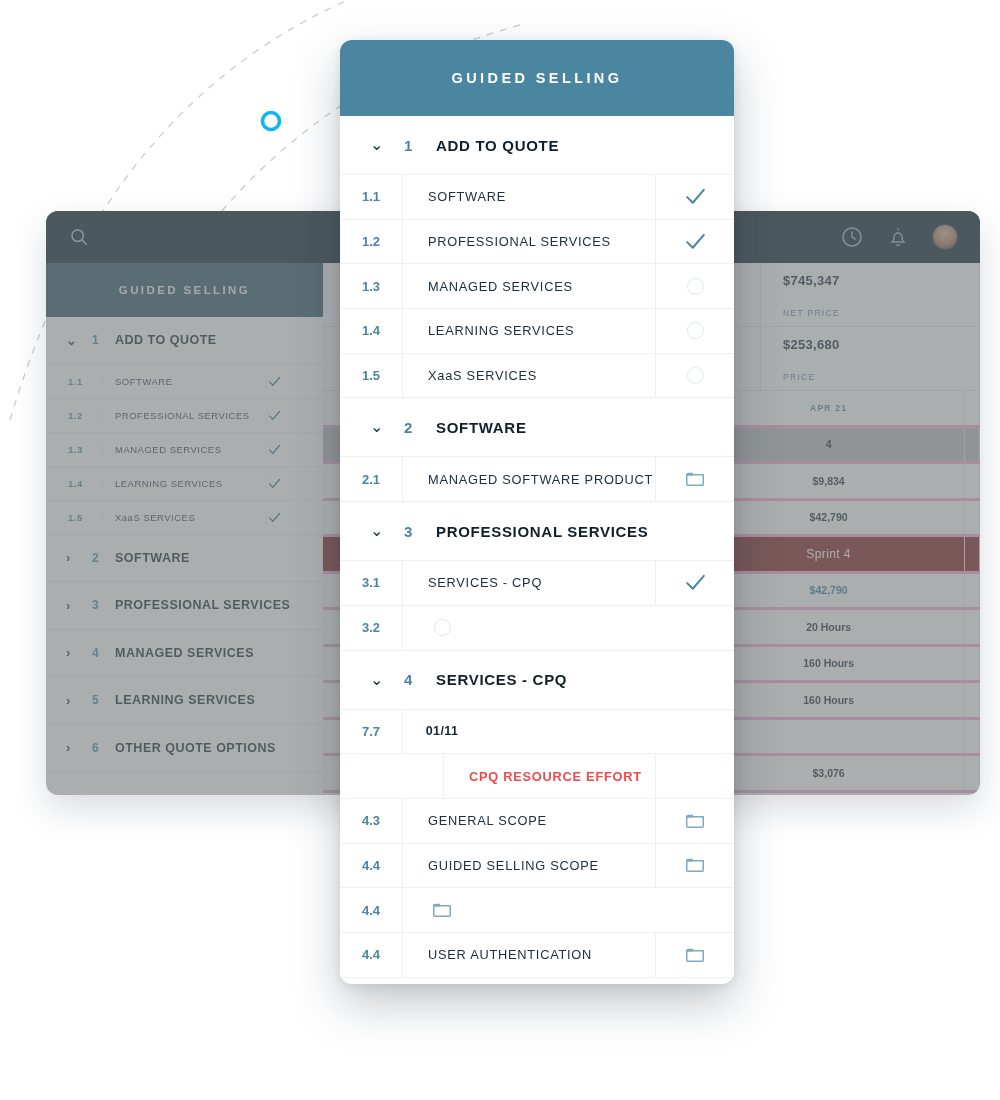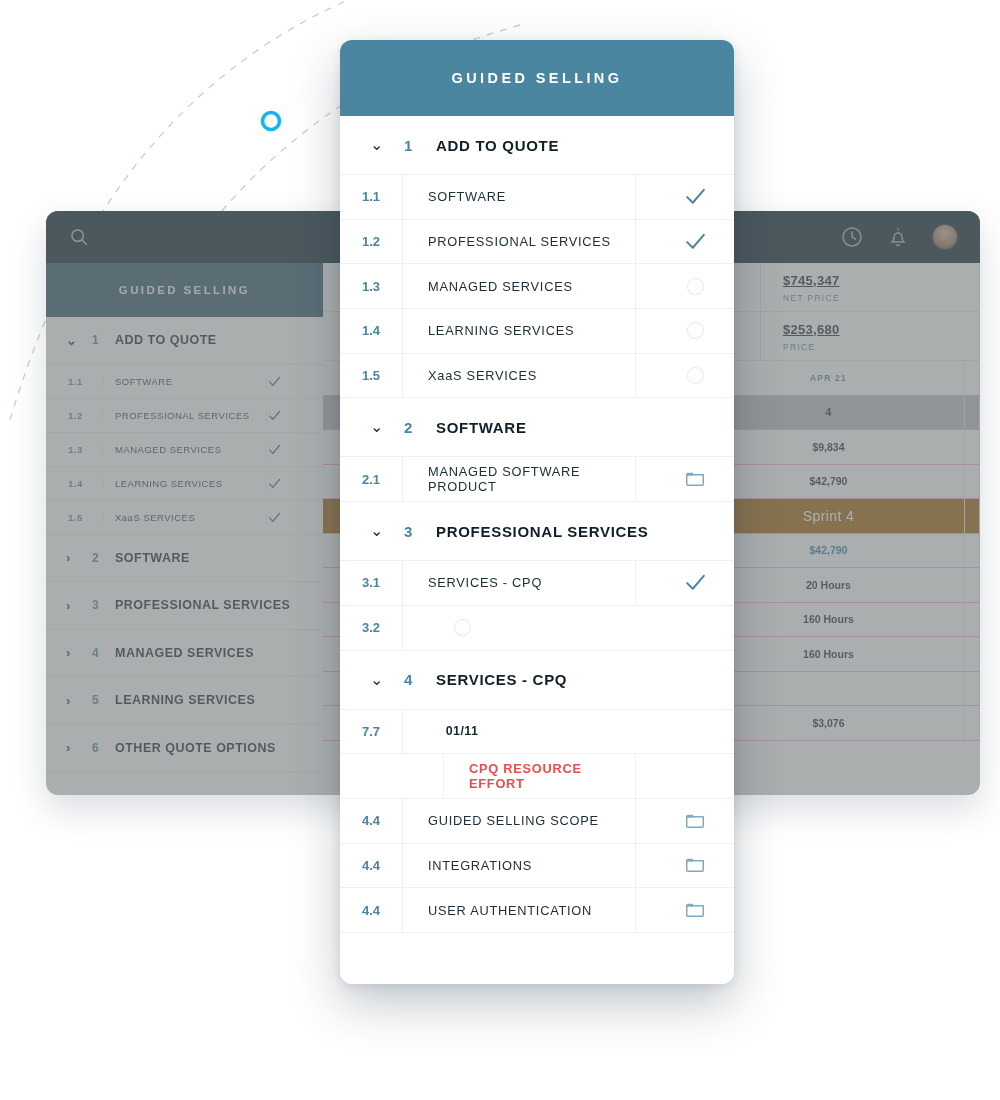--- a/index.html
+++ b/index.html
@@ -57,32 +57,32 @@
   }
   .nav-sub .n{width:56px;padding-left:22px;box-sizing:border-box;color:#4a86a0;font-weight:700;}
   .nav-sub .t{flex:1;padding-left:12px;border-left:1px solid #eceff1;box-sizing:border-box;}
   .nav-sub .m{width:56px;text-align:center;border-left:1px solid #eceff1;
     color:#4a86a0;font-size:14px;line-height:1;}
 
   
   .app-main{position:absolute;left:277px;top:52px;right:0;bottom:0;background:#fff;overflow:hidden;}
   .kpi-row{display:flex;border-bottom:1px solid #e3e7ea;}
   .kpi{flex:1;padding:10px 0 8px 22px;box-sizing:border-box;border-right:1px solid #e3e7ea;}
-  .kpi .v{font-size:13px;font-weight:700;color:#13242e;letter-spacing:.3px;text-decoration:underline;}
-  .kpi .l{font-size:8.5px;letter-spacing:1.3px;color:#4a86a0;margin-top:5px;}
+  .kpi .v{font-size:13px;font-weight:700;color:#13242e;letter-spacing:.3px;}
+  .kpi .l{font-size:8.5px;letter-spacing:1.3px;color:#4a86a0;margin-top:20px;}
   .grid{width:100%;border-collapse:collapse;}
   .grid td{
     height:31.5px;text-align:center;font-size:10.5px;color:#16262f;
-    border-bottom:1px solid #f9a8d4;border-right:1px solid #e3e7ea;
+    border-bottom:3px solid #f9a8d4;border-right:1px solid #e3e7ea;
     white-space:nowrap;font-weight:700;
   }
   .grid td.lbl{text-align:left;padding-left:18px;font-weight:400;color:#3d4d57;font-size:9.5px;letter-spacing:.6px;}
   .grid tr.months td{color:#4a86a0;font-size:8.5px;letter-spacing:1.2px;font-weight:700;}
   .grid tr.count td{background:#b9bcbd;}
-  .grid tr.sprint td{background:#a16207;color:#ffffff;font-size:14px;letter-spacing:.4px;font-weight:400;}
+  .grid tr.sprint td{background:#7f1d1d;color:#ffffff;font-size:12px;letter-spacing:.4px;font-weight:400;}
   .grid tr.teal td{color:#2b7d9c;}
 
   
   .scrim{
     position:absolute;left:46px;top:211px;width:934px;height:584px;
     border-radius:12px;background:rgba(120,124,126,.62);
     pointer-events:none;
   }
 
   
@@ -113,21 +113,21 @@
     align-self:stretch;display:flex;align-items:center;justify-content:center;
   }
   .item .t{
     flex:1;padding-left:25px;box-sizing:border-box;
     font-size:12.8px;letter-spacing:.75px;color:#20303b;
     border-left:1px solid #eef1f3;align-self:stretch;display:flex;align-items:center;
   }
   .item .t.alert{color:#ef4b4b;font-weight:700;margin-left:41px;}
   .item .st{
     width:78px;align-self:stretch;border-left:1px solid #eef1f3;
-    display:flex;align-items:center;justify-content:center;padding-left:20px;
+    display:flex;align-items:center;justify-content:center;
   }
   .item .st.plain{border-left:1px solid #eef1f3;}
   .dateval{font-size:12.5px;font-weight:700;color:#17272f;letter-spacing:.4px;}
   .circ{width:15px;height:15px;border-radius:50%;border:1.6px solid #dfe9ee;}
   svg{display:block;}
 </style>
 </head>
 <body>
 
 <div class="stage">
@@ -439,45 +439,54 @@
           <span class="st">
             <span class="dateval">01/11</span>
           </span>
         </div>
         <div class="item">
           <span class="n"></span>
           <span class="t alert">CPQ RESOURCE EFFORT</span>
           <span class="st plain"></span>
         </div>
         <div class="item">
-          <span class="n">4.4</span>
-          <span class="t">GUIDED SELLING SCOPE</span>
+          <span class="n">4.3</span>
+          <span class="t">GENERAL SCOPE</span>
           <span class="st">
             <svg width="22" height="22" viewBox="0 0 24 24" fill="none" stroke="#7fa9bf" stroke-width="1.6" stroke-linejoin="round">
               <path d="M3 7.4 h6.2 V6 h-4.6 A1.6 1.6 0 0 0 3 7.6 z"></path>
               <path d="M3 7.4 h18 v10.4 A1 1 0 0 1 20 18.8 H4 A1 1 0 0 1 3 17.8 z"></path>
             </svg>
           </span>
         </div>
         <div class="item">
           <span class="n">4.4</span>
-          <span class="t">INTEGRATIONS</span>
+          <span class="t">GUIDED SELLING SCOPE</span>
           <span class="st">
             <svg width="22" height="22" viewBox="0 0 24 24" fill="none" stroke="#7fa9bf" stroke-width="1.6" stroke-linejoin="round">
               <path d="M3 7.4 h6.2 V6 h-4.6 A1.6 1.6 0 0 0 3 7.6 z"></path>
               <path d="M3 7.4 h18 v10.4 A1 1 0 0 1 20 18.8 H4 A1 1 0 0 1 3 17.8 z"></path>
             </svg>
           </span>
         </div>
         <div class="item">
           <span class="n">4.4</span>
-          <span class="t">USER AUTHENTICATION</span>
           <span class="st">
             <svg width="22" height="22" viewBox="0 0 24 24" fill="none" stroke="#7fa9bf" stroke-width="1.6" stroke-linejoin="round">
               <path d="M3 7.4 h6.2 V6 h-4.6 A1.6 1.6 0 0 0 3 7.6 z"></path>
               <path d="M3 7.4 h18 v10.4 A1 1 0 0 1 20 18.8 H4 A1 1 0 0 1 3 17.8 z"></path>
             </svg>
           </span>
         </div>
+        <div class="item">
+          <span class="n">4.4</span>
+          <span class="t">USER AUTHENTICATION</span>
+          <span class="st">
+            <svg width="22" height="22" viewBox="0 0 24 24" fill="none" stroke="#7fa9bf" stroke-width="1.6" stroke-linejoin="round">
+              <path d="M3 7.4 h6.2 V6 h-4.6 A1.6 1.6 0 0 0 3 7.6 z"></path>
+              <path d="M3 7.4 h18 v10.4 A1 1 0 0 1 20 18.8 H4 A1 1 0 0 1 3 17.8 z"></path>
+            </svg>
+          </span>
+        </div>
       </div>
   </div>
 
 </div>
 
 </body></html>

